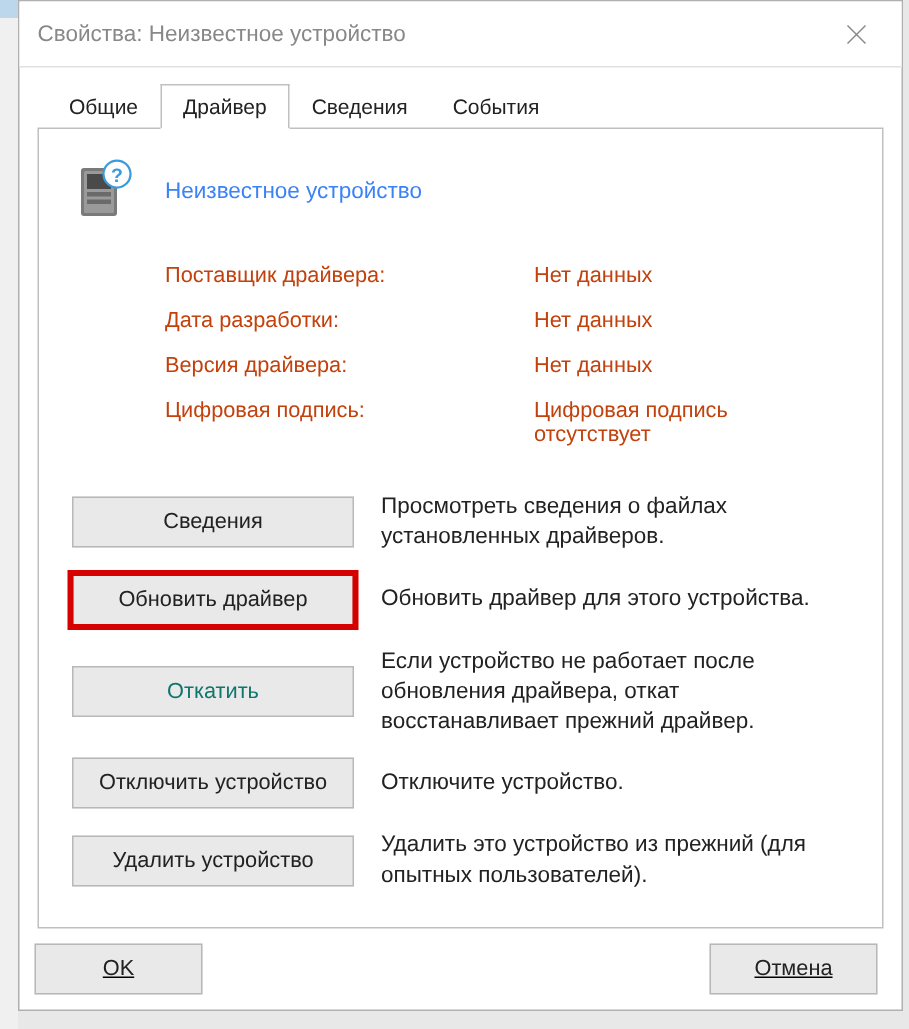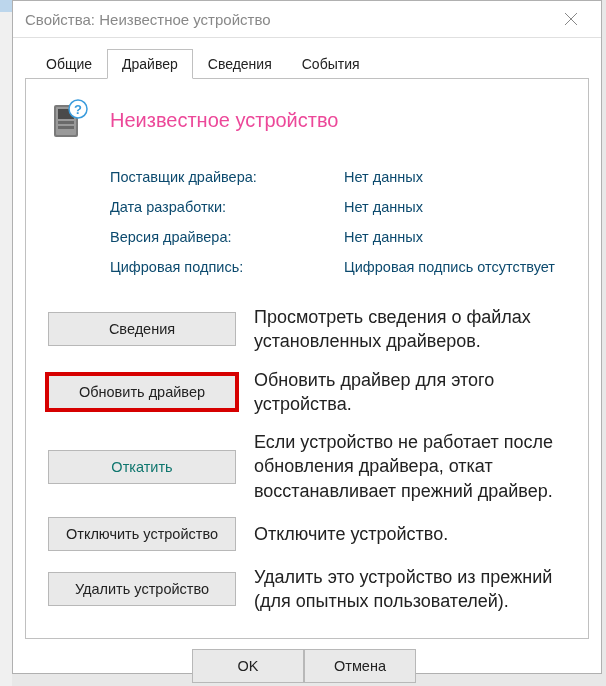--- a/index.html
+++ b/index.html
@@ -85,49 +85,50 @@
     align-items: center;
     margin-bottom: 28px;
   }
   .device-icon {
     width: 42px;
     height: 42px;
     margin-right: 20px;
     position: relative;
   }
   .device-name {
-    font-size: 20px;
-    color: #ec4899;
+    font-size: 15px;
+    color: #3b82f6;
   }
   .info-grid {
     margin-left: 62px;
     margin-bottom: 30px;
   }
   .info-row {
     display: flex;
     margin-bottom: 14px;
     font-size: 14.5px;
-    color: #0c4a6e;
+    color: #c2410c;
+    gap: 12px;
   }
   .info-label { width: 198px; }
   .info-value { flex: 1; margin-left: 36px; }
 
   .action-row {
     display: flex;
     align-items: center;
     margin-bottom: 14px;
   }
   .action-row .btn {
     width: 188px;
     height: 34px;
     margin-right: 18px;
     flex-shrink: 0;
   }
   .action-row .desc {
-    font-size: 18px;
+    font-size: 15px;
     color: #222;
     line-height: 1.35;
     flex: 1;
   }
   .btn {
     background: #e9e9e9;
     border: 1px solid #b8b8b8;
     font-family: inherit;
     font-size: 14.5px;
     color: #222;
@@ -138,23 +139,24 @@
     color: #0f766e;
     cursor: default;
   }
   .btn.highlight {
     outline: 4px solid #d60000;
     outline-offset: -1px;
   }
 
   .footer {
     display: flex;
-    justify-content: center;
+    justify-content: space-between;
     padding: 10px 16px 10px 10px;
     gap: 0;
+    text-decoration: underline;
   }
   .footer .btn {
     width: 112px;
     height: 34px;
   }
 
   
   .left-strip {
     position: absolute;
     left: 0;

